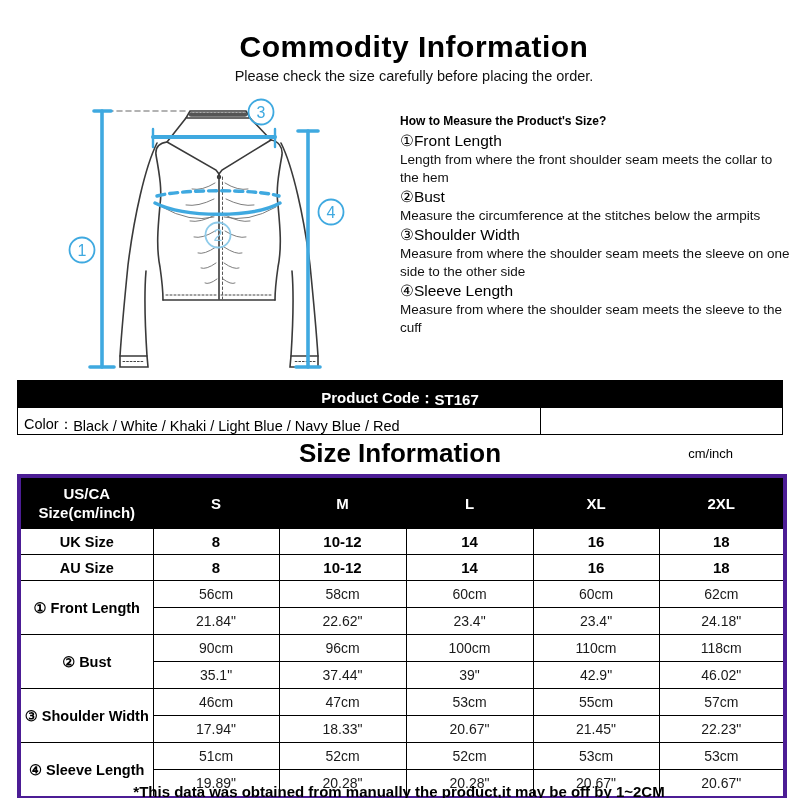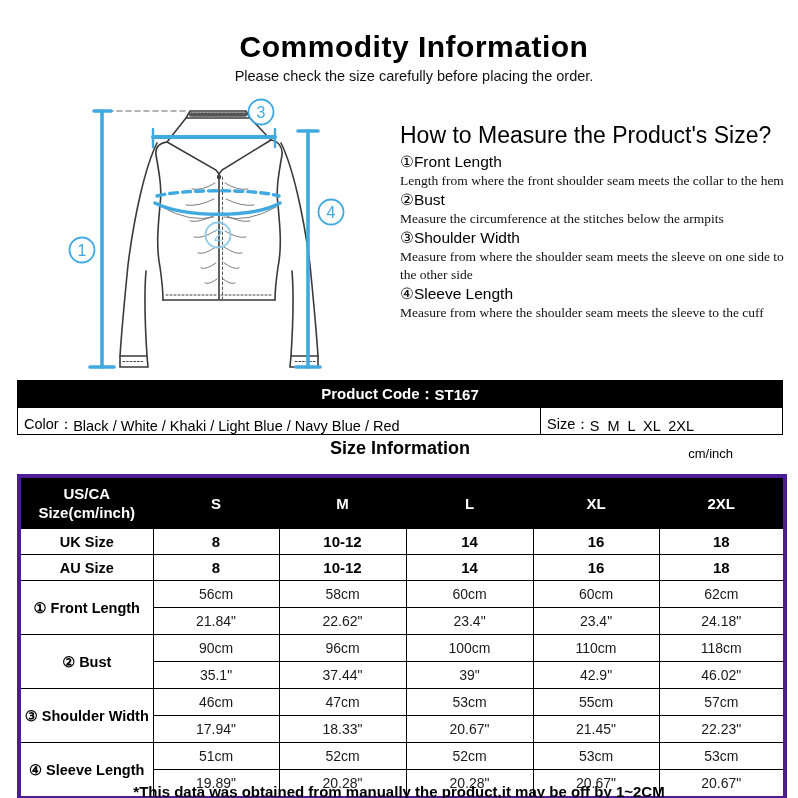--- a/index.html
+++ b/index.html
@@ -8,34 +8,34 @@
     font-family:"Liberation Sans",sans-serif;color:#000;
   }
   
   .hdr{position:absolute;top:30px;left:15px;width:798px;text-align:center;}
   .hdr h1{margin:0;font-size:30px;font-weight:bold;letter-spacing:0.5px;}
   .hdr p{margin:4px 0 0 0;font-size:14.5px;color:#111;}
   
   .illus{position:absolute;left:50px;top:95px;width:350px;height:290px;}
   
   .guide{position:absolute;left:400px;top:110px;width:390px;}
-  .guide h2{margin:12px 0 3px 0;font-size:23px;font-weight:normal;}
+  .guide h2{margin:4px 0 3px 0;font-size:12px;font-weight:bold;}
   .g-item .g-label{font-size:15.5px;font-weight:normal;line-height:20px;}
-  .g-item .g-desc{font-size:13.5px;line-height:18px;color:#111;font-family:Liberation Serif, serif;}
+  .g-item .g-desc{font-size:13.5px;line-height:18px;color:#111;}
   
   .prod{position:absolute;left:17px;top:380px;width:766px;}
-  .prod-bar{height:28px;background:#000;color:#fff;display:flex;align-items:center;justify-content:center;
+  .prod-bar{height:28px;background:#000;color:#fff;display:flex;align-items:flex-end;justify-content:center;
     font-size:15px;font-weight:bold;}
   .prod-row{height:27px;border:1px solid #000;border-top:none;display:flex;box-sizing:border-box;}
   .prod-cell{display:flex;align-items:flex-end;font-size:14.5px;padding-left:6px;box-sizing:border-box;}
   .prod-cell.color{width:523px;border-right:1px solid #000;}
   .prod-cell.size{flex:1;word-spacing:4px;}
   
   .size-hd{position:absolute;left:17px;top:438px;width:766px;height:36px;}
-  .size-hd h2{margin:0;text-align:center;font-size:18px;font-weight:bold;}
+  .size-hd h2{margin:0;text-align:center;font-size:26px;font-weight:bold;}
   .size-hd .unit{position:absolute;right:50px;top:8px;font-size:13px;}
   
   .size-table{position:absolute;left:17px;top:474px;width:766px;border-collapse:collapse;table-layout:fixed;}
   .size-table td,.size-table th{border:1px solid #000;text-align:center;padding:0;overflow:hidden;}
   .size-table{border:4px solid #4c1d95;}
   .size-table thead th{background:#000;color:#fff;font-size:15px;font-weight:bold;height:50px;}
   .size-table .corner div{line-height:19px;}
   .size-table .simple td{height:25px;font-size:15px;font-weight:bold;}
   .size-table .mrow td{height:26px;font-size:14px;font-weight:normal;color:#1a1a1a;}
   .size-table td.rlabel{font-weight:bold;font-size:14.5px;color:#000;}
@@ -161,24 +161,20 @@
 
   <div class="prod">
     <div class="prod-bar">
       <span>Product Code：</span>
       <span>ST167</span>
     </div>
     <div class="prod-row">
       <div class="prod-cell color">
         <span>Color：</span>
         <span>Black / White / Khaki / Light Blue / Navy Blue / Red</span>
-      </div>
-      <div class="prod-cell size">
-        <span>Size：</span>
-        <span>S M L XL 2XL</span>
       </div>
     </div>
   </div>
 
   <div class="size-hd">
     <h2>Size Information</h2>
     <span class="unit">cm/inch</span>
   </div>
 
   <table class="size-table">

